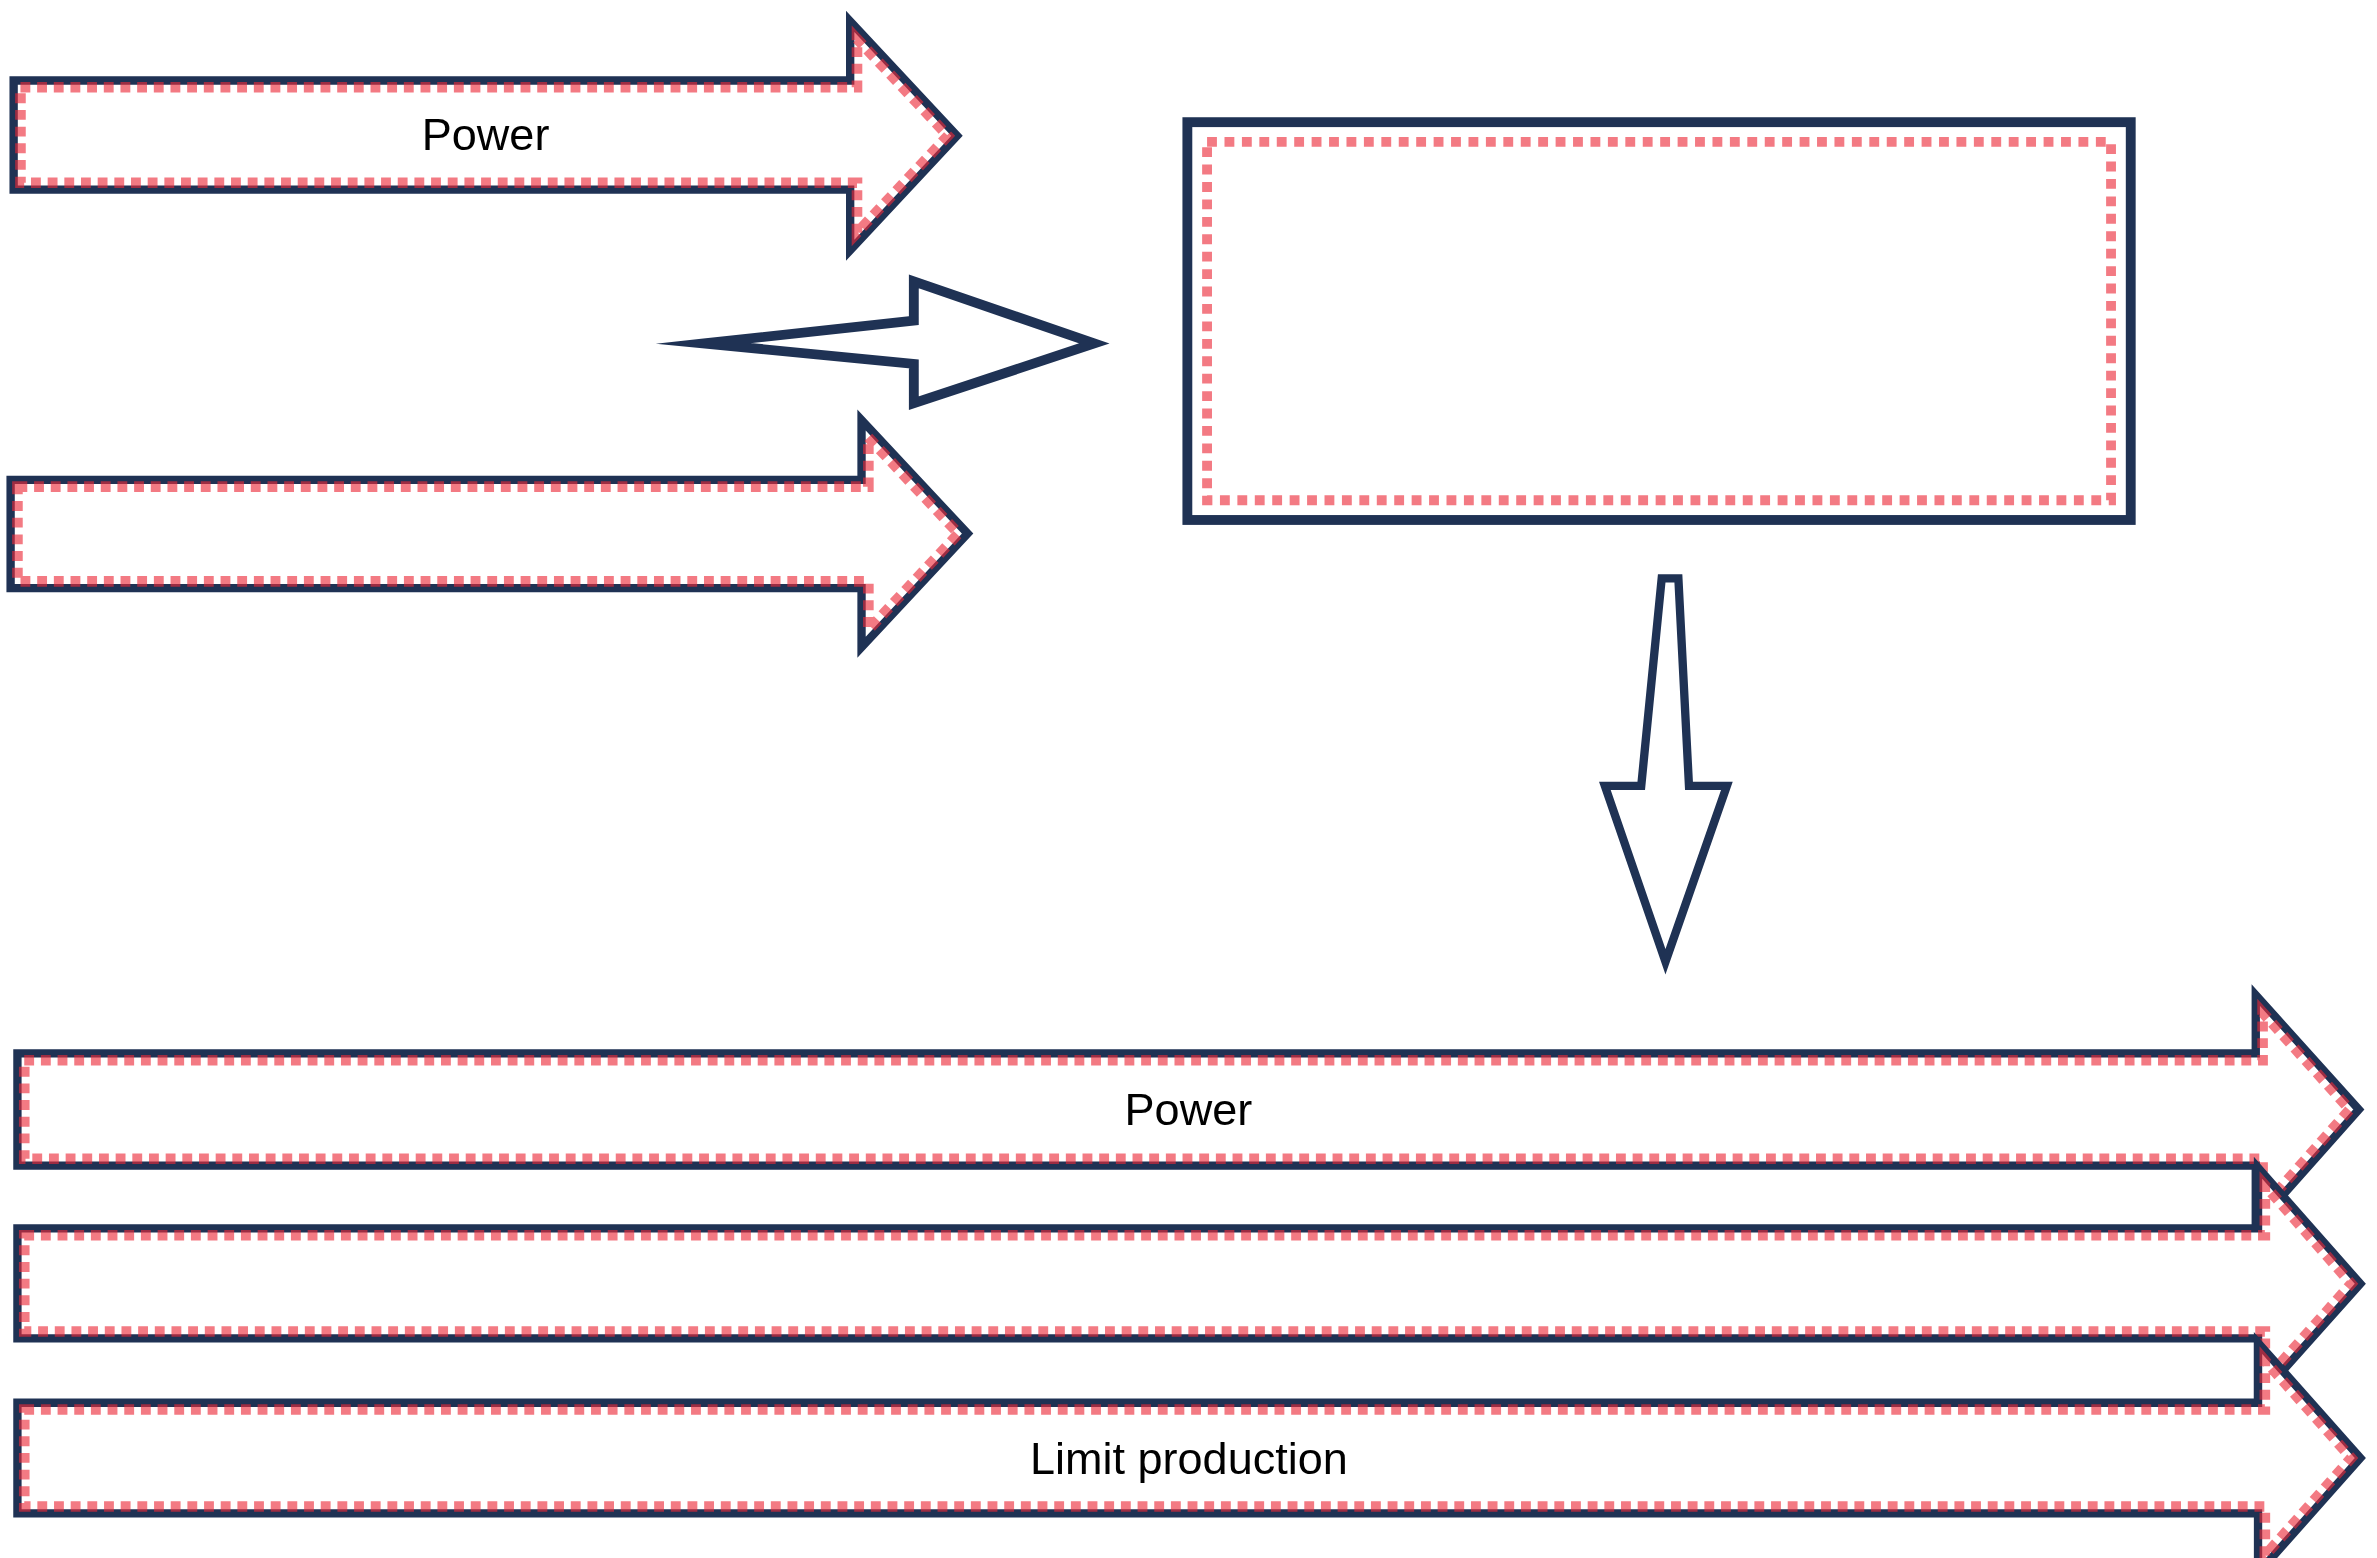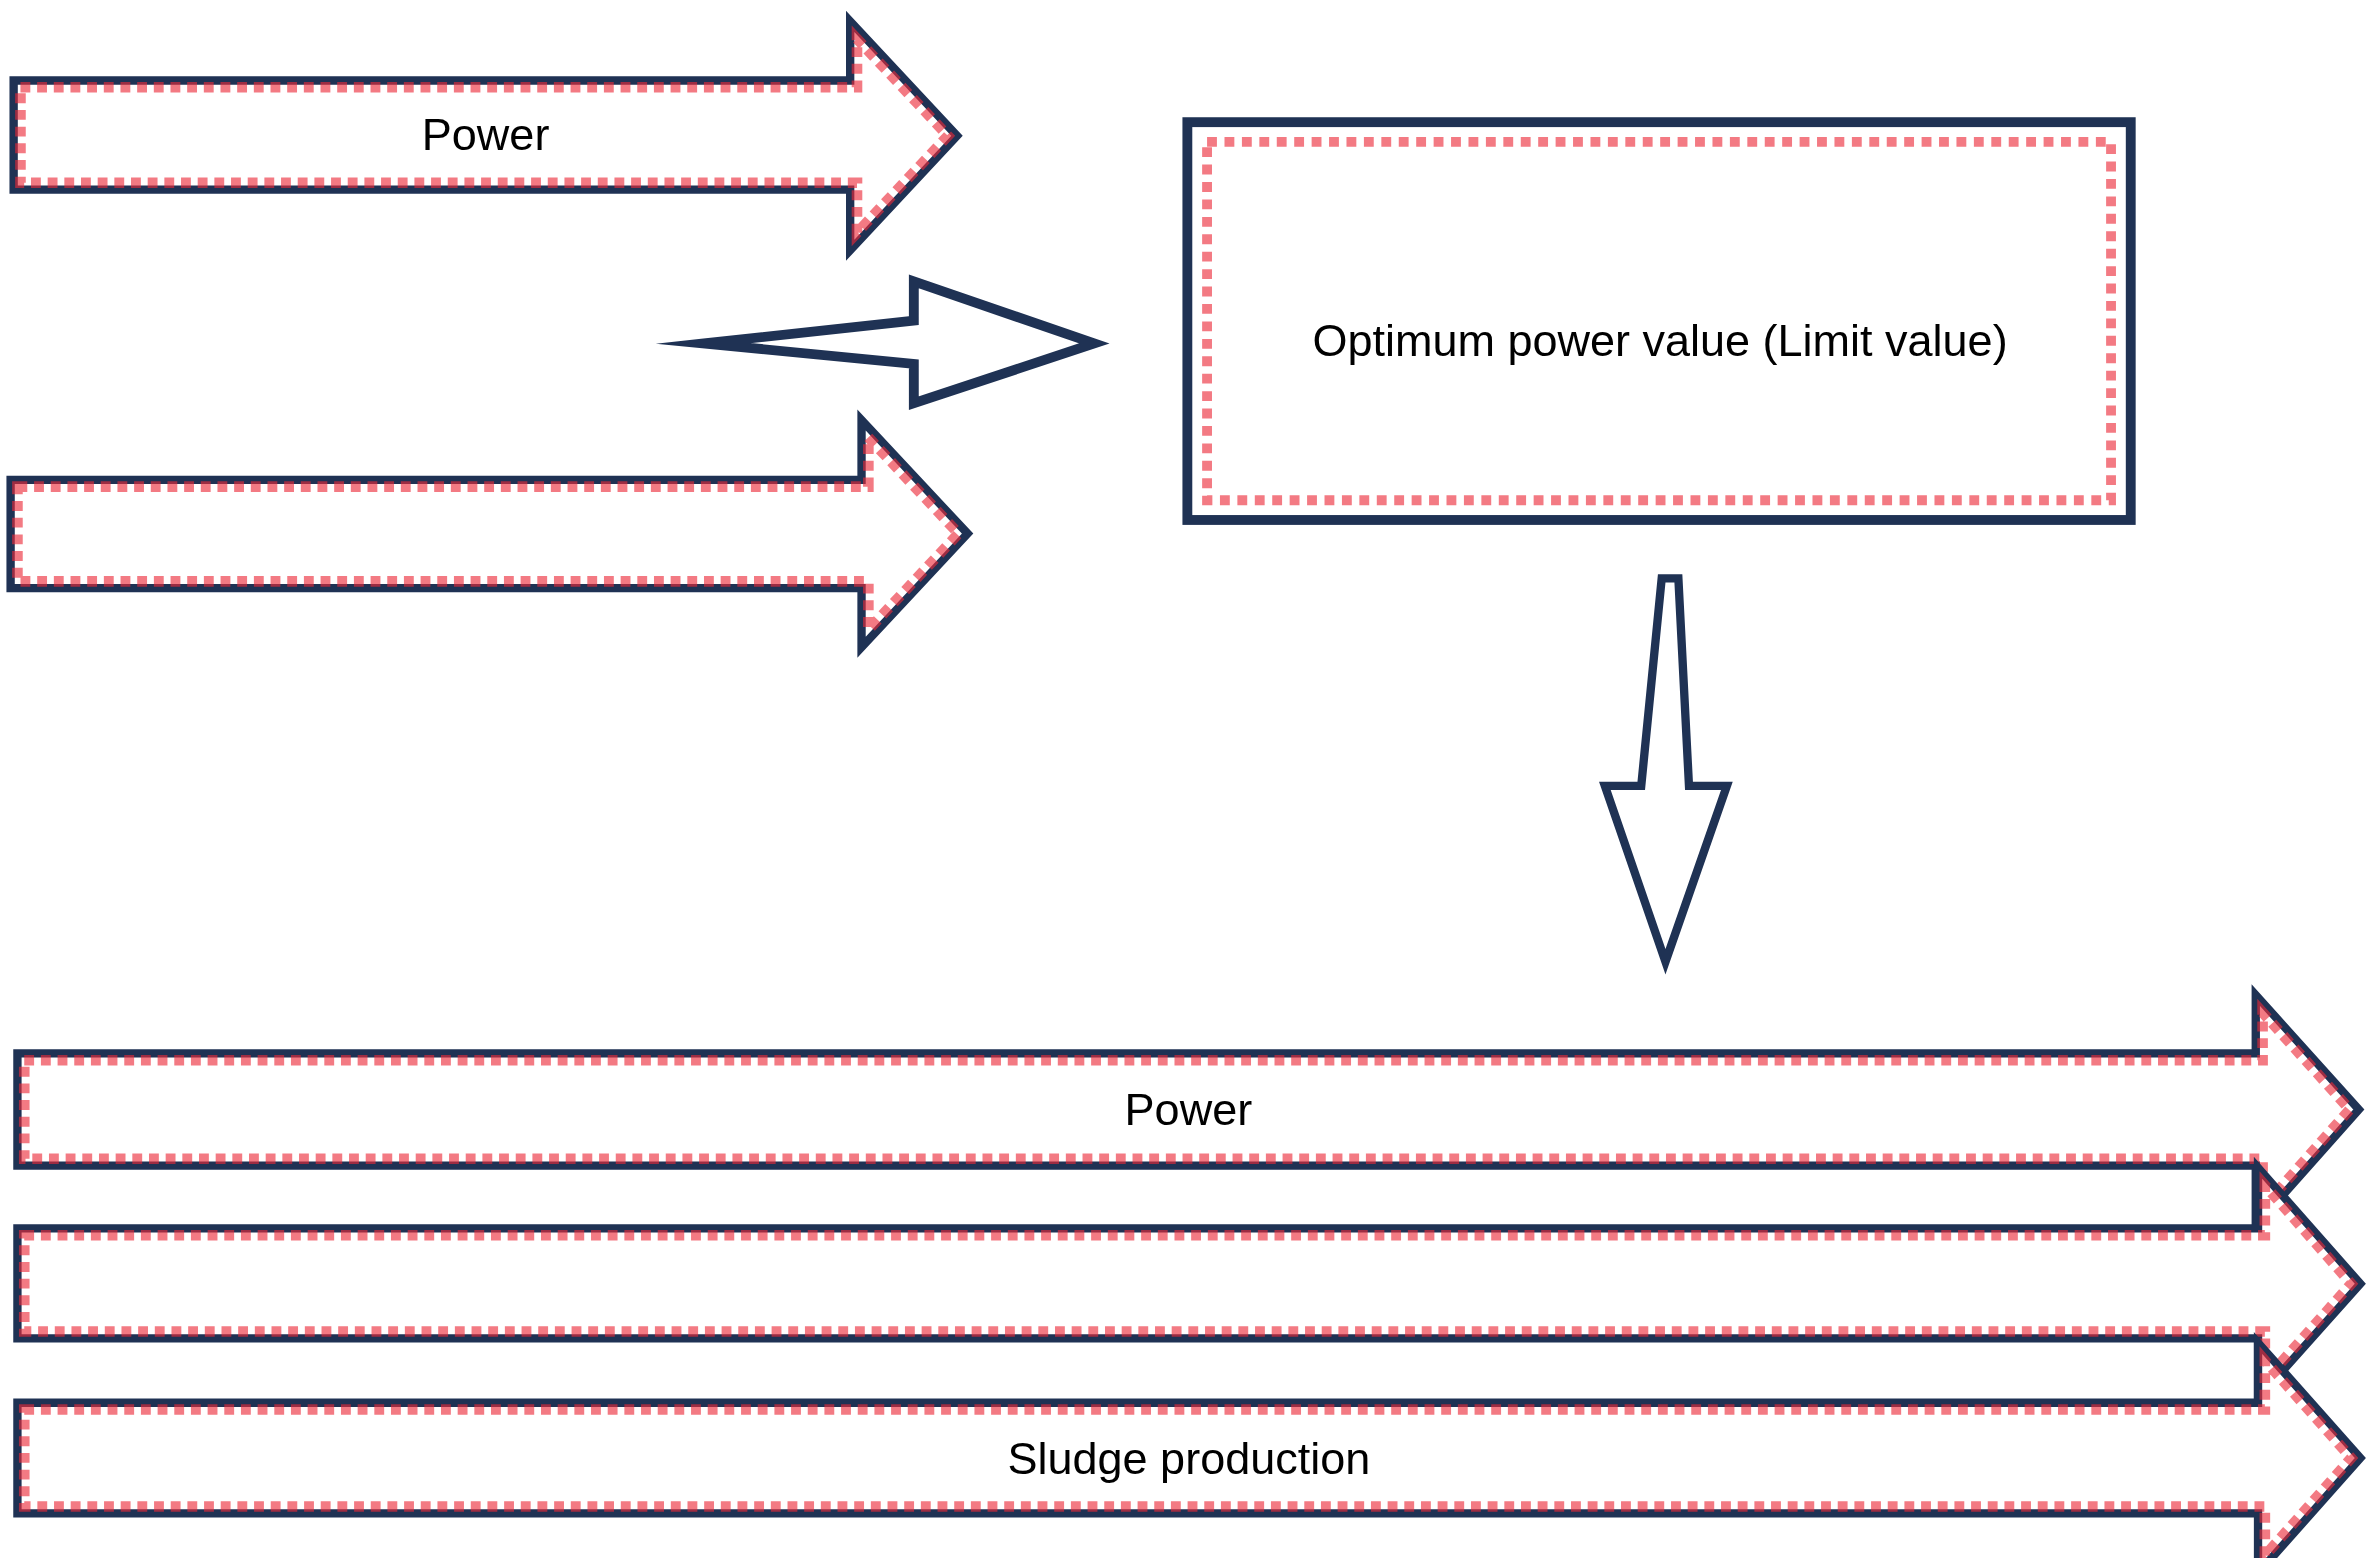--- a/index.html
+++ b/index.html
@@ -81,21 +81,20 @@
     <polygon class="shape-outline" points="23,1621 2980,1621 2980,1541 3115,1694 2980,1845 2980,1766 23,1766"></polygon>
     <polygon class="dash-border" points="32,1630 2989,1630 2989,1564 3103,1694 2989,1822 2989,1757 32,1757"></polygon>
 
     <polygon class="shape-outline" points="23,1851 2980,1851 2980,1772 3115,1924 2980,2076 2980,1997 23,1997"></polygon>
     <polygon class="dash-border" points="32,1860 2989,1860 2989,1795 3103,1924 2989,2053 2989,1988 32,1988"></polygon>
   </svg>
 
   <div class="label" style="left:13.6px; top:80px; width:944px; height:109px;">Power</div>
 
 
-  <div class="label box-label" style="left:1188px; top:122px; width:944px; height:398px;">Optimum power value (Limit value)</div>
 
   <div class="label" style="left:17.4px; top:1053px; width:2342px; height:112px;">Power</div>
 
 
-  <div class="label" style="left:17.4px; top:1403px; width:2343px; height:111px;">Sludge production</div>
+  <div class="label" style="left:17.4px; top:1403px; width:2343px; height:111px;">Limit production</div>
 
 </div>
 
 
 </body></html>

